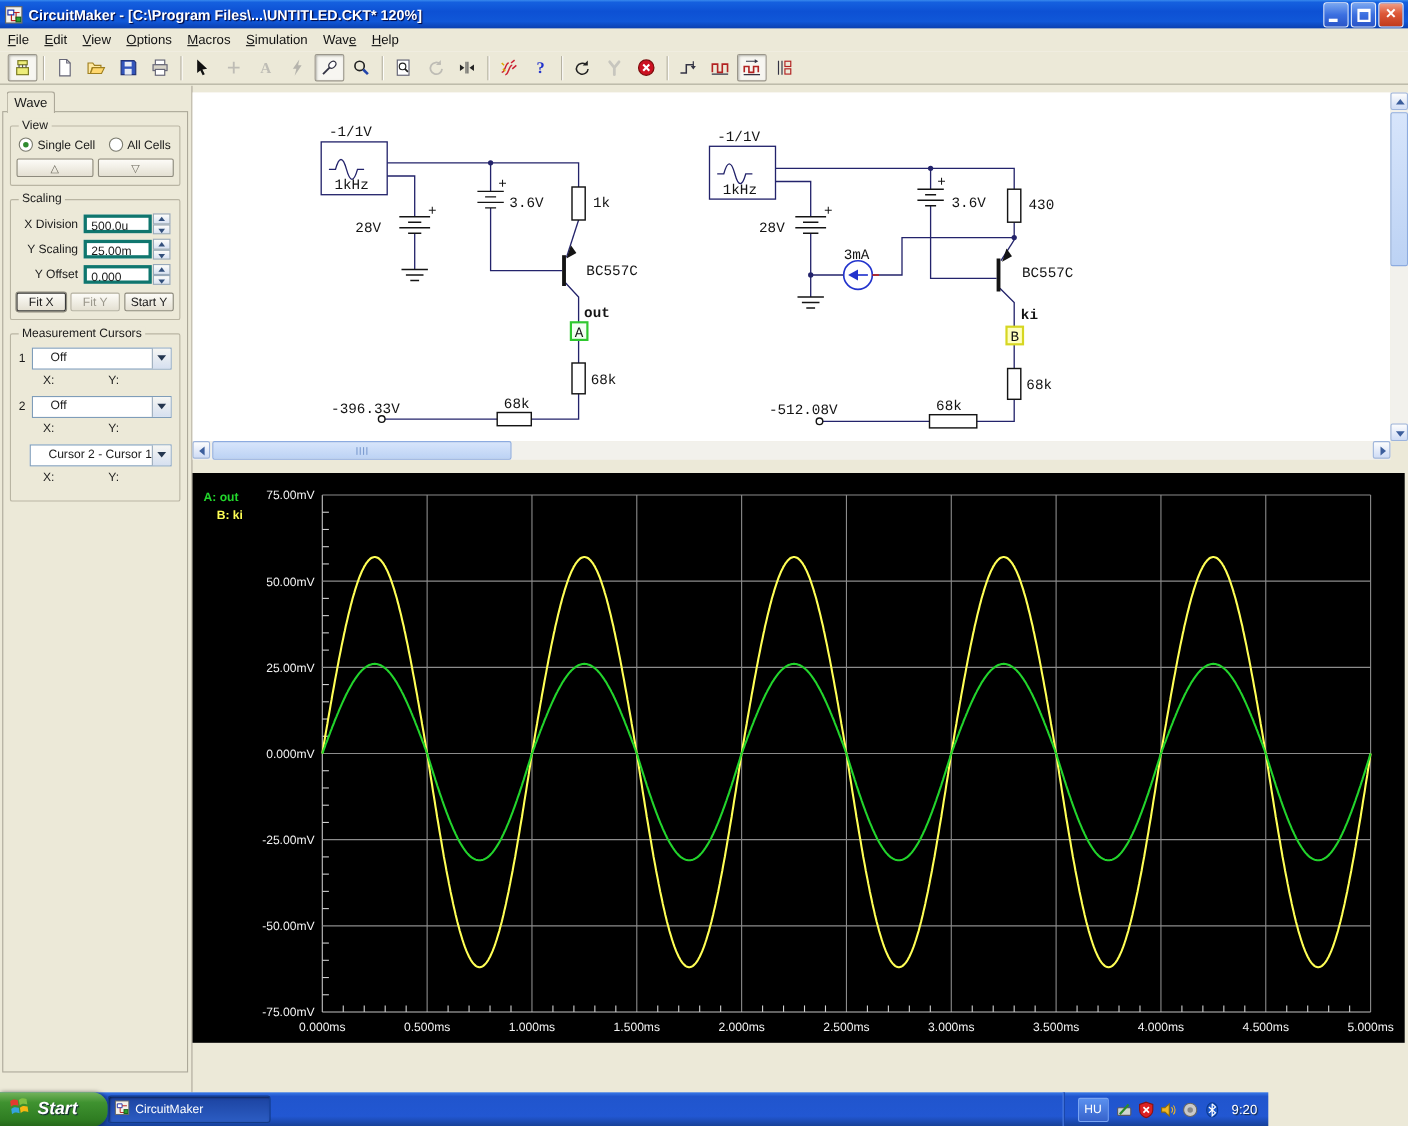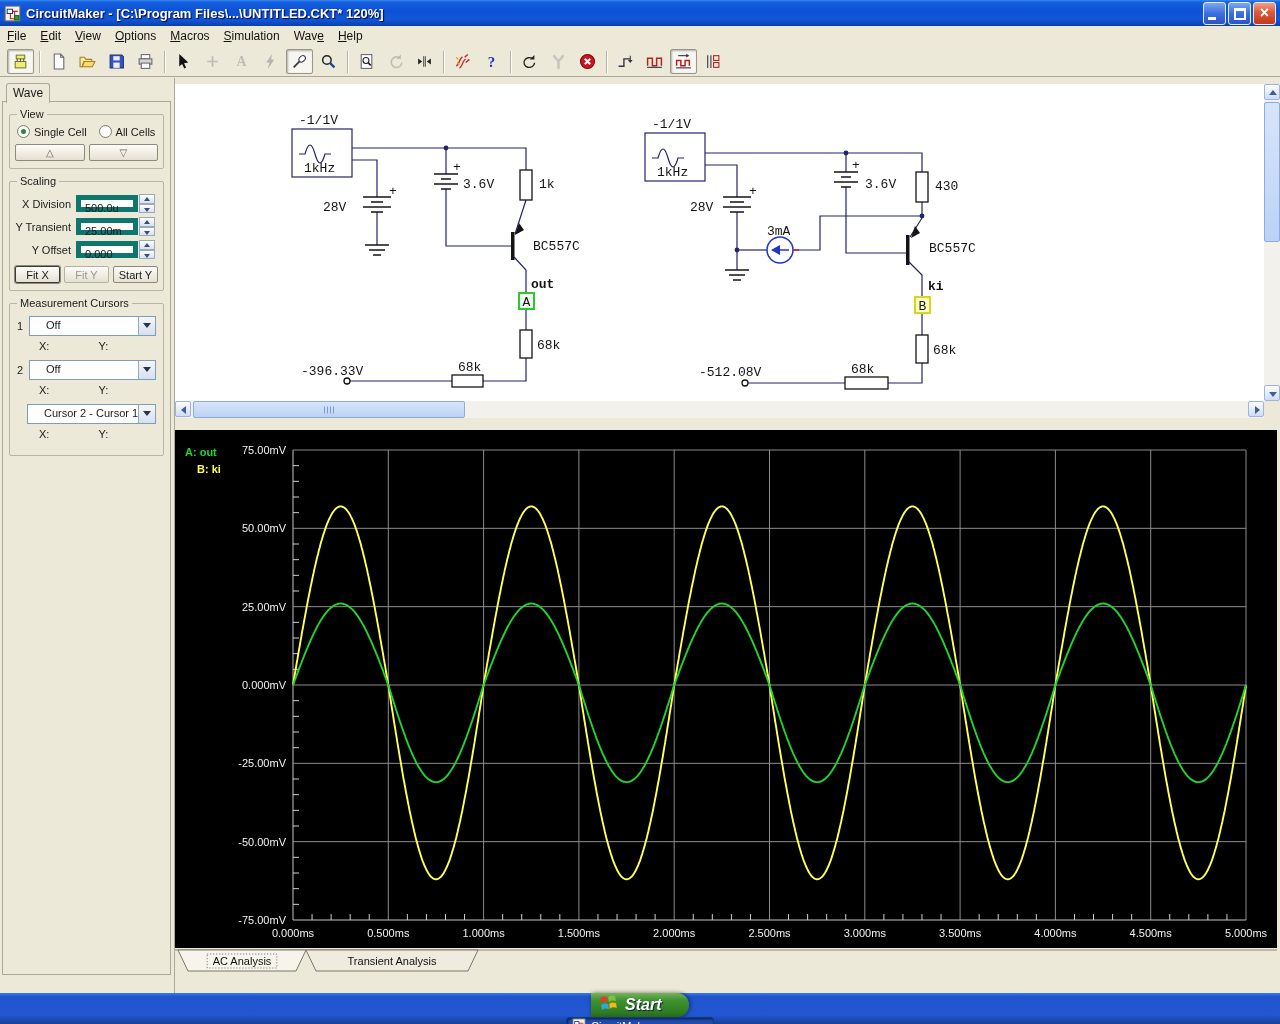--- a/index.html
+++ b/index.html
@@ -49,21 +49,21 @@
   .radio.sel::after{content:"";position:absolute;left:3px;top:3px;width:5px;height:5px;border-radius:50%;background:#2f8a2f;}
   .btnrow{display:flex;gap:4px;}
   .btn{height:17px;border:1px solid #8d8a7d;border-radius:2px;background:linear-gradient(180deg,#fdfcf8,#e4e0d2);
     display:flex;align-items:center;justify-content:center;font-size:11px;padding:0 4px;box-sizing:border-box;}
   .btn.wide{flex:1;}
   .btn.dis{color:#9a978b;border-color:#b5b2a4;}
   .btn.def{border:1px solid #3a3a3a;box-shadow:0 0 0 1px #8d8a7d;}
   .tri{color:#6b685c;font-size:10px;}
   .frow{display:flex;align-items:center;margin:4px 0;}
   .flabel{width:56px;text-align:right;padding-right:5px;}
-  .field{width:62px;height:17px;border:5px solid #0f766e;background:#fff;font-size:11px;
+  .field{width:62px;height:17px;border:3px solid #0f766e;background:#fff;font-size:11px;
     line-height:17px;padding-left:4px;box-sizing:border-box;}
   .spin{width:16px;height:19px;margin-left:1px;display:flex;flex-direction:column;}
   .sb{flex:1;border:1px solid #9ab;background:linear-gradient(180deg,#fdfdfb,#d8e2f2);position:relative;}
   .sb::after{content:"";position:absolute;left:4px;border-left:3px solid transparent;border-right:3px solid transparent;}
   .sb.up::after{top:2px;border-bottom:4px solid #33507c;}
   .sb.dn::after{top:3px;border-top:4px solid #33507c;}
   .combo{position:relative;height:18px;border:1px solid #7f9db9;background:#fff;flex:1;}
   .cval{display:block;line-height:16px;padding-left:16px;font-size:11px;}
   .cbtn{position:absolute;right:0;top:0;bottom:0;width:16px;background:linear-gradient(180deg,#f6f6f3,#d6e0f0);
     border-left:1px solid #9ab;}
@@ -91,22 +91,22 @@
   #wavepanel{position:absolute;left:175px;top:430px;width:1102px;height:518px;background:#000;}
   #wave-legend{position:absolute;left:10px;top:14px;font-size:11px;font-weight:bold;line-height:17px;}
   #wave-svg{position:absolute;left:0;top:0;}
   #wave-svg text{font-family:"Liberation Sans",sans-serif;}
   
   #tabstrip{position:absolute;left:175px;top:949px;width:1102px;height:26px;}
   #tabs-svg text{font-family:"Liberation Sans",sans-serif;font-size:11px;fill:#111;}
   
   #schem-svg text{font-family:"Liberation Mono",monospace;font-size:13px;fill:#141414;}
   
-  #taskbar{position:absolute;left:0;top:993px;width:1280px;height:31px;
-    background:linear-gradient(180deg,#3a7ae8 0%,#2055cd 12%,#2257d2 70%,#164097 100%);display:flex;align-items:center;flex-direction:column;}
+  #taskbar{position:absolute;left:0;top:993px;width:1153px;height:31px;
+    background:linear-gradient(180deg,#3a7ae8 0%,#2055cd 12%,#2257d2 70%,#164097 100%);display:flex;align-items:center;}
   #start-button{width:98px;height:31px;border-radius:0 14px 14px 0;display:flex;align-items:center;gap:6px;padding-left:8px;
     background:linear-gradient(180deg,#74b35c 0%,#3f9230 30%,#2f7d22 80%,#256719 100%);
     box-shadow:1px 0 4px rgba(0,0,0,.5);box-sizing:border-box;}
   #start-label{color:#fff;font-size:16px;font-weight:bold;font-style:italic;text-shadow:1px 1px 1px #123;}
   #task-button{width:148px;height:25px;border-radius:3px;display:flex;align-items:center;gap:5px;padding-left:5px;
     background:linear-gradient(180deg,#1c43a0,#2a5ac0 90%);border:1px solid #123a86;box-shadow:inset 1px 1px 2px rgba(0,0,10,.55);
     color:#fff;font-size:11px;box-sizing:border-box;}
   #tray{margin-left:auto;height:31px;display:flex;align-items:center;gap:6px;padding:0 10px 0 12px;
     border-left:1px solid #1a44a4;box-shadow:-1px 0 0 #4f82e8;}
   #lang-box{width:26px;height:20px;background:linear-gradient(180deg,#5a90ee,#3763cc);border:1px solid #7aa4f2;
@@ -375,21 +375,21 @@
         <div id="scaling-fields">
             <div class="frow">
               <span class="flabel">X Division</span>
               <span class="field">500.0u</span>
               <span class="spin">
                 <span class="sb up"></span>
                 <span class="sb dn"></span>
               </span>
             </div>
             <div class="frow">
-              <span class="flabel">Y Transient</span>
+              <span class="flabel">Y Scaling</span>
               <span class="field">25.00m</span>
               <span class="spin">
                 <span class="sb up"></span>
                 <span class="sb dn"></span>
               </span>
             </div>
             <div class="frow">
               <span class="flabel">Y Offset</span>
               <span class="field">0.000</span>
               <span class="spin">
@@ -689,30 +689,20 @@
         <text x="880.4000000000001" y="507" text-anchor="middle" fill="#f2f2f2" font-size="11">4.000ms</text>
         <text x="975.7" y="507" text-anchor="middle" fill="#f2f2f2" font-size="11">4.500ms</text>
         <text x="1071" y="507" text-anchor="middle" fill="#f2f2f2" font-size="11">5.000ms</text>
       </svg>
     <div id="wave-legend">
         <div style="color: rgb(34, 212, 44);">A: out</div>
         <div style="color: rgb(255, 255, 85); margin-left: 12px;">B: ki</div>
       </div>
   </div>
 
-  <div id="tabstrip">
-    <svg id="tabs-svg" width="1102" height="26" viewBox="0 0 1102 26">
-        <line x1="0" y1="1" x2="1102" y2="1" stroke="#8a8778"></line>
-        <path d="M3 1 L13 22 H121 L131 1 Z" fill="#f7f5eb" stroke="#7a7668"></path>
-        <text x="67" y="16" text-anchor="middle">AC Analysis</text>
-        <rect x="32.2" y="5" width="69.6" height="14" fill="none" stroke="#666" stroke-dasharray="1 2"></rect>
-        <path d="M131 1 L141 22 H293 L303 1 Z" fill="#efecdf" stroke="#7a7668"></path>
-        <text x="217" y="16" text-anchor="middle">Transient Analysis</text>
-      </svg>
-  </div>
 
   <div id="taskbar">
     <div id="start-button">
       <span>
         <svg width="20" height="20" viewBox="0 0 20 20">
             <g transform="rotate(-8 10 10)">
               <path d="M2 4c2-1.5 4-1.5 7 0v5C6 7.5 4 7.5 2 9z" fill="#e23a2e"></path>
               <path d="M10 4c2-1.5 4-1.5 7 0v5c-3-1.5-5-1.5-7 0z" fill="#7ec043"></path>
               <path d="M2 11c2-1.5 4-1.5 7 0v5c-3-1.5-5-1.5-7 0z" fill="#35a4dd"></path>
               <path d="M10 11c2-1.5 4-1.5 7 0v5c-3-1.5-5-1.5-7 0z" fill="#f6b712"></path>

